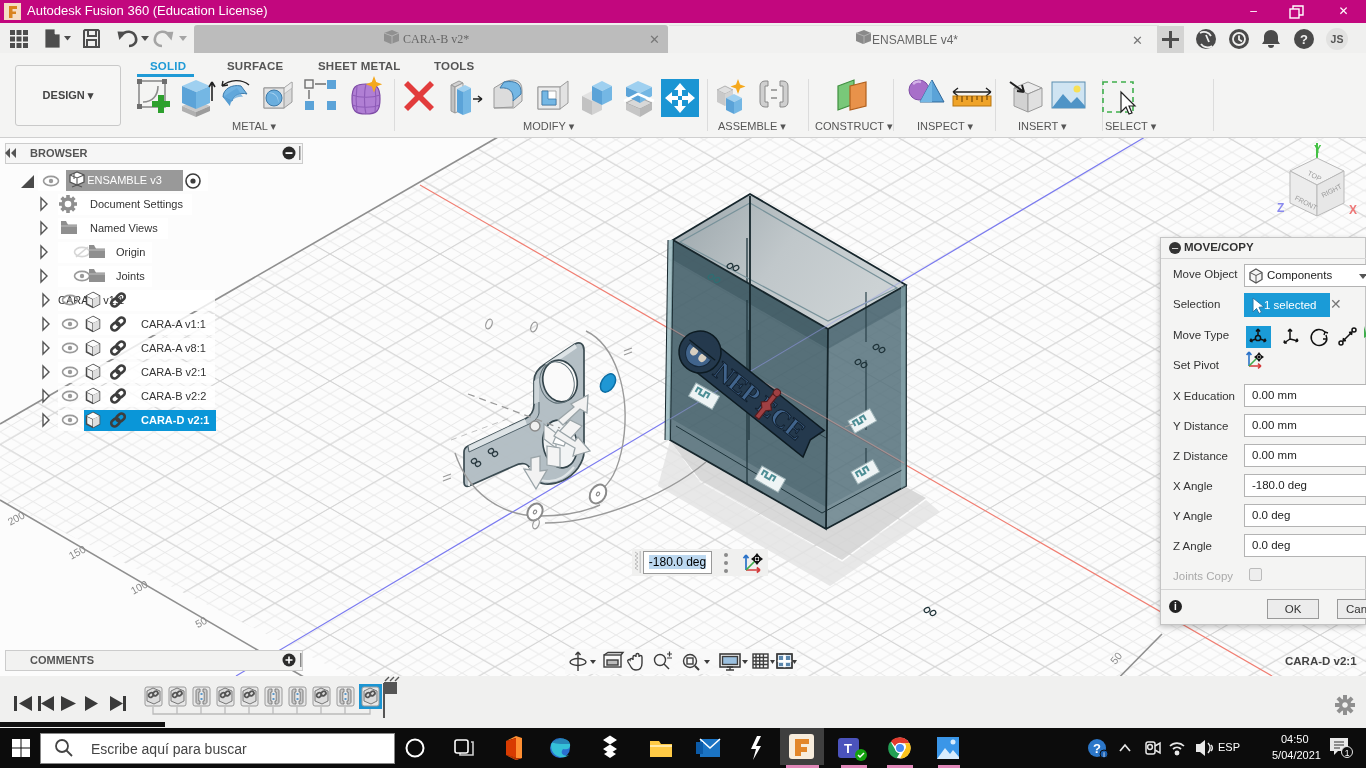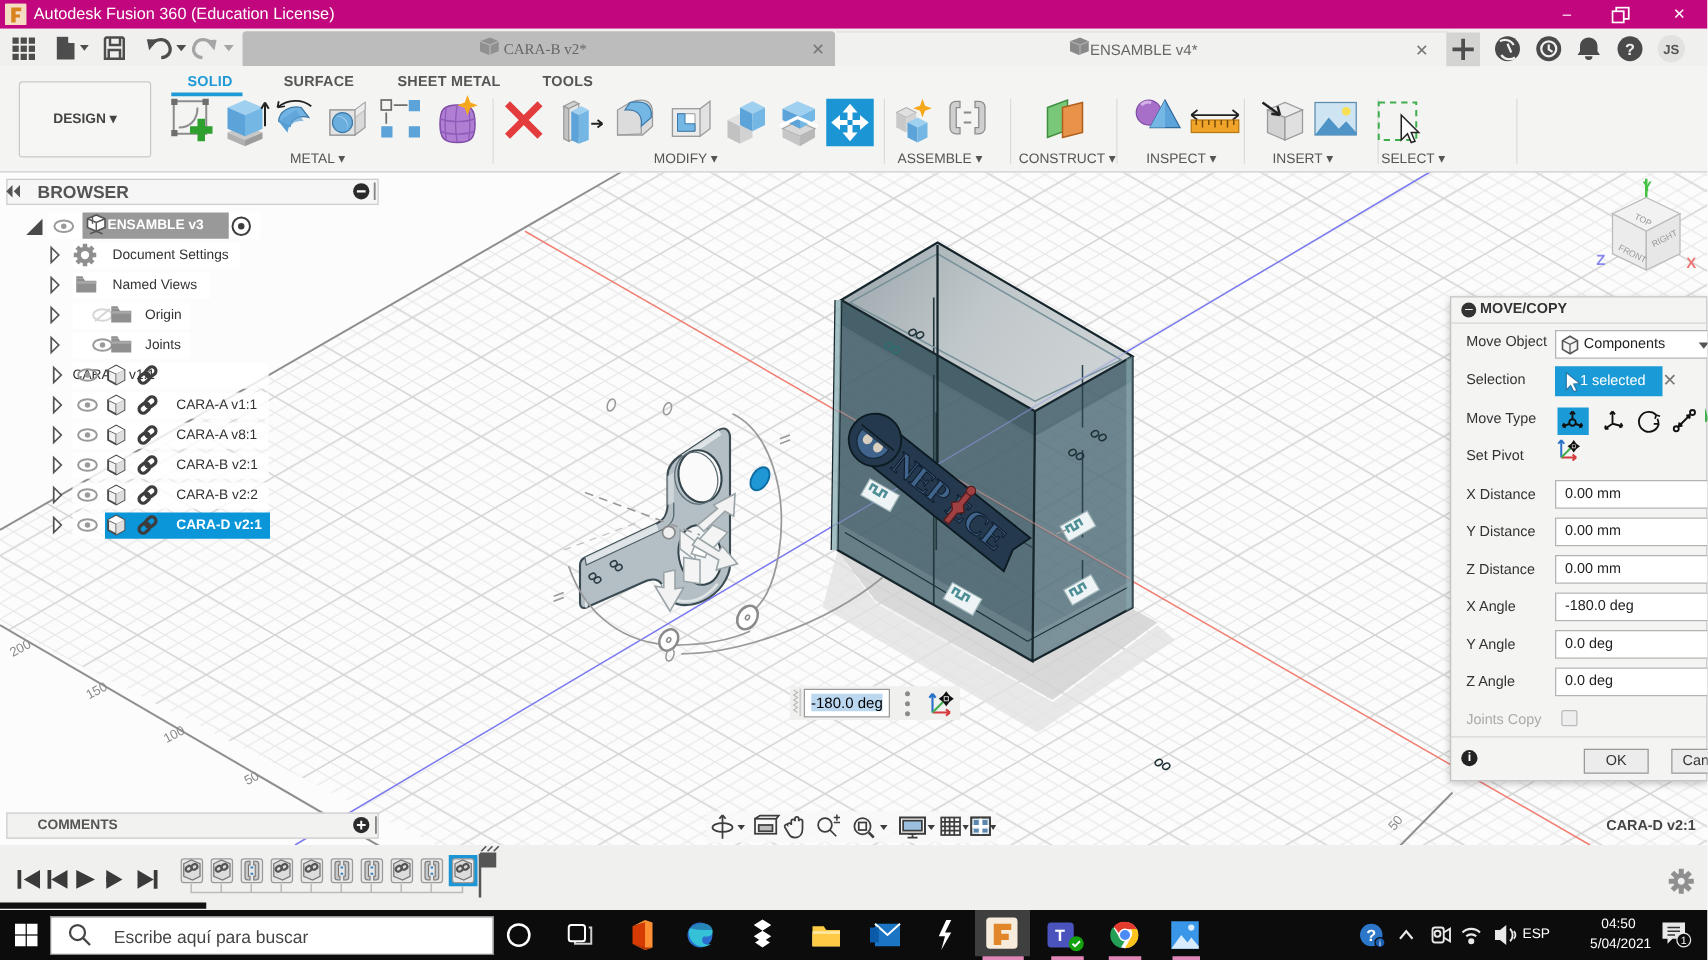--- a/index.html
+++ b/index.html
@@ -24,23 +24,23 @@
 
 #ribbon { left:0; top:53px; width:1366px; height:85px; background:#f4f4f3; border-bottom:1px solid #cfcfcf; }
 .rtab { top:7px; height:14px; font-size:11.5px; font-weight:bold; color:#555; letter-spacing:.2px;}
 .glabel { top:67px; height:13px; font-size:11px; color:#555; }
 .gdiv { top:26px; width:1px; height:52px; background:#dcdcdc; }
 #designbtn { left:15px; top:12px; width:106px; height:61px; border:1px solid #c9c9c9; border-radius:3px; background:#f6f6f5;
   font-size:11px; font-weight:bold; color:#444; text-align:center; line-height:59px;}
 
 
 #bheader { left:5px; top:143px; width:298px; height:21px; background:#f6f6f6; border:1px solid #ccc;
-  font-size:14px; font-weight:bold; color:#555; line-height:19px; }
+  font-size:11px; font-weight:bold; color:#555; line-height:19px; }
 .brow { height:21px; background:rgba(255,255,255,0.82); font-size:11px; color:#333; line-height:21px; }
-.bsel { background:#999; color:#fff; font-weight:bold; }
+.bsel { background:#999; color:#fff; font-weight:normal; }
 
 
 #dialog { left:1160px; top:237px; width:206px; height:388px; background:#f4f4f3; border:1px solid #c4c4c4;
   box-shadow:0 2px 6px rgba(0,0,0,.25); font-size:11.5px; color:#333; }
 .drow-label { left:12px; height:14px; }
 .dinput { left:83px; width:123px; height:23px; background:#fff; border:1px solid #b3b3b3; font-size:11.5px; color:#222;
   line-height:21px; padding-left:7px; }
 
 
 #comments { left:5px; top:650px; width:298px; height:21px; background:#f2f2f1; border:1px solid #ccc;
@@ -687,21 +687,21 @@
           <path d="M0,0 L8,-8" stroke="#3fae4c" stroke-width="1.6"></path>
           <g fill="#111">
             <path d="M10,-14 l2.5,3.5 l-5,0 Z"></path>
             <path d="M10,-4 l2.5,-3.5 l-5,0 Z"></path>
             <path d="M5,-9 l3.5,-2.5 l0,5 Z"></path>
             <path d="M15,-9 l-3.5,-2.5 l0,5 Z"></path>
             <rect x="9" y="-10" width="2" height="2"></rect>
           </g>
         </g>
   </svg>
-  <div class="abs drow-label" style="top:152px">X Distance</div>
+  <div class="abs drow-label" style="top:152px">X Education</div>
   <div class="abs dinput" style="top:146px">0.00 mm</div>
   <div class="abs drow-label" style="top:182px">Y Distance</div>
   <div class="abs dinput" style="top:176px">0.00 mm</div>
   <div class="abs drow-label" style="top:212px">Z Distance</div>
   <div class="abs dinput" style="top:206px">0.00 mm</div>
   <div class="abs drow-label" style="top:242px">X Angle</div>
   <div class="abs dinput" style="top:236px">-180.0 deg</div>
   <div class="abs drow-label" style="top:272px">Y Angle</div>
   <div class="abs dinput" style="top:266px">0.0 deg</div>
   <div class="abs drow-label" style="top:302px">Z Angle</div>

